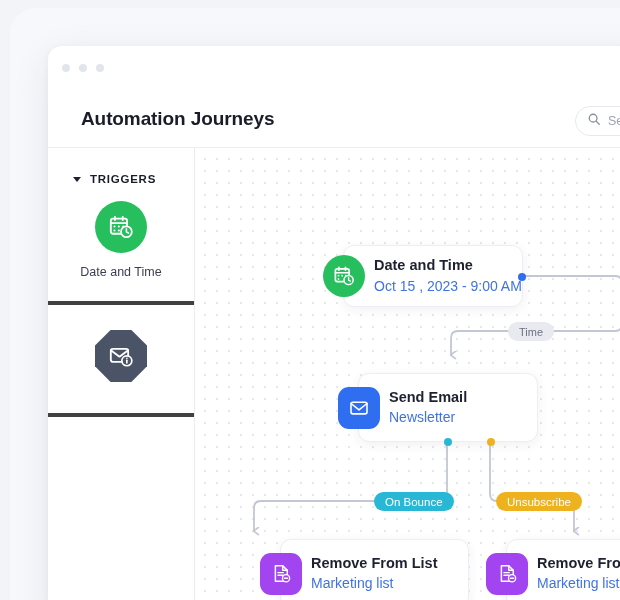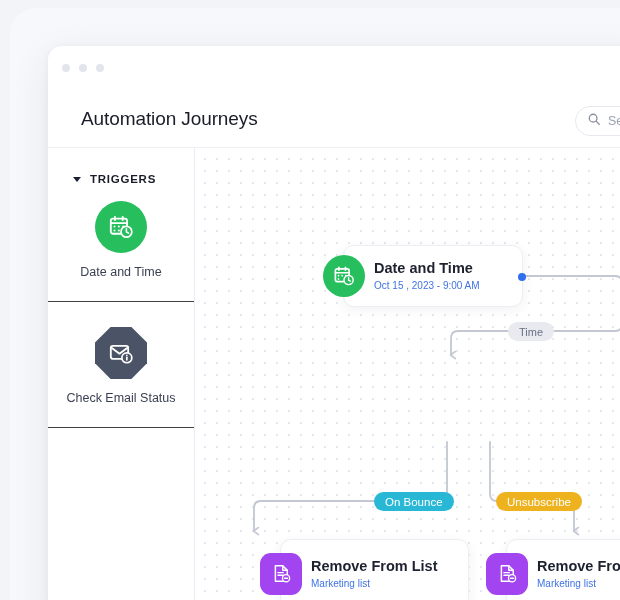--- a/index.html
+++ b/index.html
@@ -74,21 +74,21 @@
     width: 100%;
     height: 56px;
     border-bottom: 1px solid #edeef2;
     box-sizing: border-box;
   }
   .app-title {
     position: absolute;
     left: 33px;
     top: 16px;
     font-size: 19px;
-    font-weight: normal;
+    font-weight: bold;
     color: #1a1d29;
     letter-spacing: -0.1px;
     white-space: nowrap;
   }
   .search-box {
     position: absolute;
     left: 527px;
     top: 14px;
     width: 120px;
     height: 30px;
@@ -114,21 +114,21 @@
     left: 0;
     top: 102px;
     width: 147px;
     height: 478px;
     border-right: 1px solid #ebecf1;
     box-sizing: border-box;
     background: #fff;
   }
   .side-section {
     position: relative;
-    border-bottom: 1px solid #404040;
+    border-bottom: 4px solid #404040;
     box-sizing: border-box;
     padding: 25px 0 20px 0;
   }
   .side-section:last-child { border-bottom: none; }
   .section-head {
     display: flex;
     align-items: center;
     gap: 9px;
     padding-left: 25px;
     margin-bottom: 16px;
@@ -228,21 +228,21 @@
   .node-icon.circle { border-radius: 50%; }
   .node-text { padding-left: 30px; }
   .node-title {
     font-size: 14.5px;
     font-weight: bold;
     color: #1d2130;
     line-height: 1.25;
     white-space: nowrap;
   }
   .node-sub {
-    font-size: 10px;
+    font-size: 14px;
     color: #3f73e3;
     line-height: 1.35;
     margin-top: 2px;
     white-space: nowrap;
   }
 
   .port {
     position: absolute;
     width: 8px; height: 8px;
     border-radius: 50%;
@@ -333,21 +333,20 @@
             <div class="icon-octagon">
               <svg width="26" height="26" viewBox="0 0 24 24" fill="none" stroke="#ffffff" stroke-width="1.7" stroke-linecap="round" stroke-linejoin="round">
                 <rect x="2.6" y="5.4" width="16" height="12" rx="1.9"></rect>
                 <polyline points="2.6,6.6 10.6,12.6 18.6,6.6"></polyline>
                 <circle cx="17.4" cy="16.4" r="4.6" fill="#4b5366" stroke="#fff" stroke-width="1.6"></circle>
                 <circle cx="17.4" cy="14.2" r="0.75" fill="#fff" stroke="none"></circle>
                 <line x1="17.4" y1="15.9" x2="17.4" y2="18.5" stroke="#fff" stroke-width="1.5"></line>
               </svg>
             </div>
           </div>
-          <div class="side-caption">Check Email Status</div>
         </div>
       </div>
 
       <div class="side-section">
       </div>
 
     </div>
 
     <div class="canvas">
 
@@ -385,20 +384,34 @@
           <div class="node-title">Date and Time</div>
           <div class="node-sub">Oct 15 , 2023 - 9:00 AM</div>
         </div>
         <span class="port" style="background:#2f6ef0; right:-4px; top:27px;"></span>
       </div>
 
       <div class="edge-pill muted" style="left:313px; top:174px;">
         <span>Time</span>
       </div>
 
+      <div class="node" style="left:163px; top:225px; width:180px; height:69px;">
+        <div class="node-icon" style="background:#2f6ef0;">
+          <svg width="20" height="20" viewBox="0 0 24 24" fill="none" stroke="#ffffff" stroke-width="1.9" stroke-linecap="round" stroke-linejoin="round">
+            <rect x="2.4" y="5" width="19.2" height="14" rx="2.3"></rect>
+            <polyline points="2.4,6.6 12,14.2 21.6,6.6"></polyline>
+          </svg>
+        </div>
+        <div class="node-text">
+          <div class="node-title">Send Email</div>
+          <div class="node-sub">Newsletter</div>
+        </div>
+        <span class="port" style="background:#28b8d6; left:85px; bottom:-5px;"></span>
+        <span class="port" style="background:#edb21e; left:128px; bottom:-5px;"></span>
+      </div>
 
       <div class="edge-pill" style="left:179px; top:344px; background:#28b8d6;">
         <span>On Bounce</span>
       </div>
 
       <div class="edge-pill" style="left:301px; top:344px; background:#edb21e;">
         <span>Unsubscribe</span>
       </div>
 
       <div class="node" style="left:85px; top:391px; width:189px; height:69px;">

